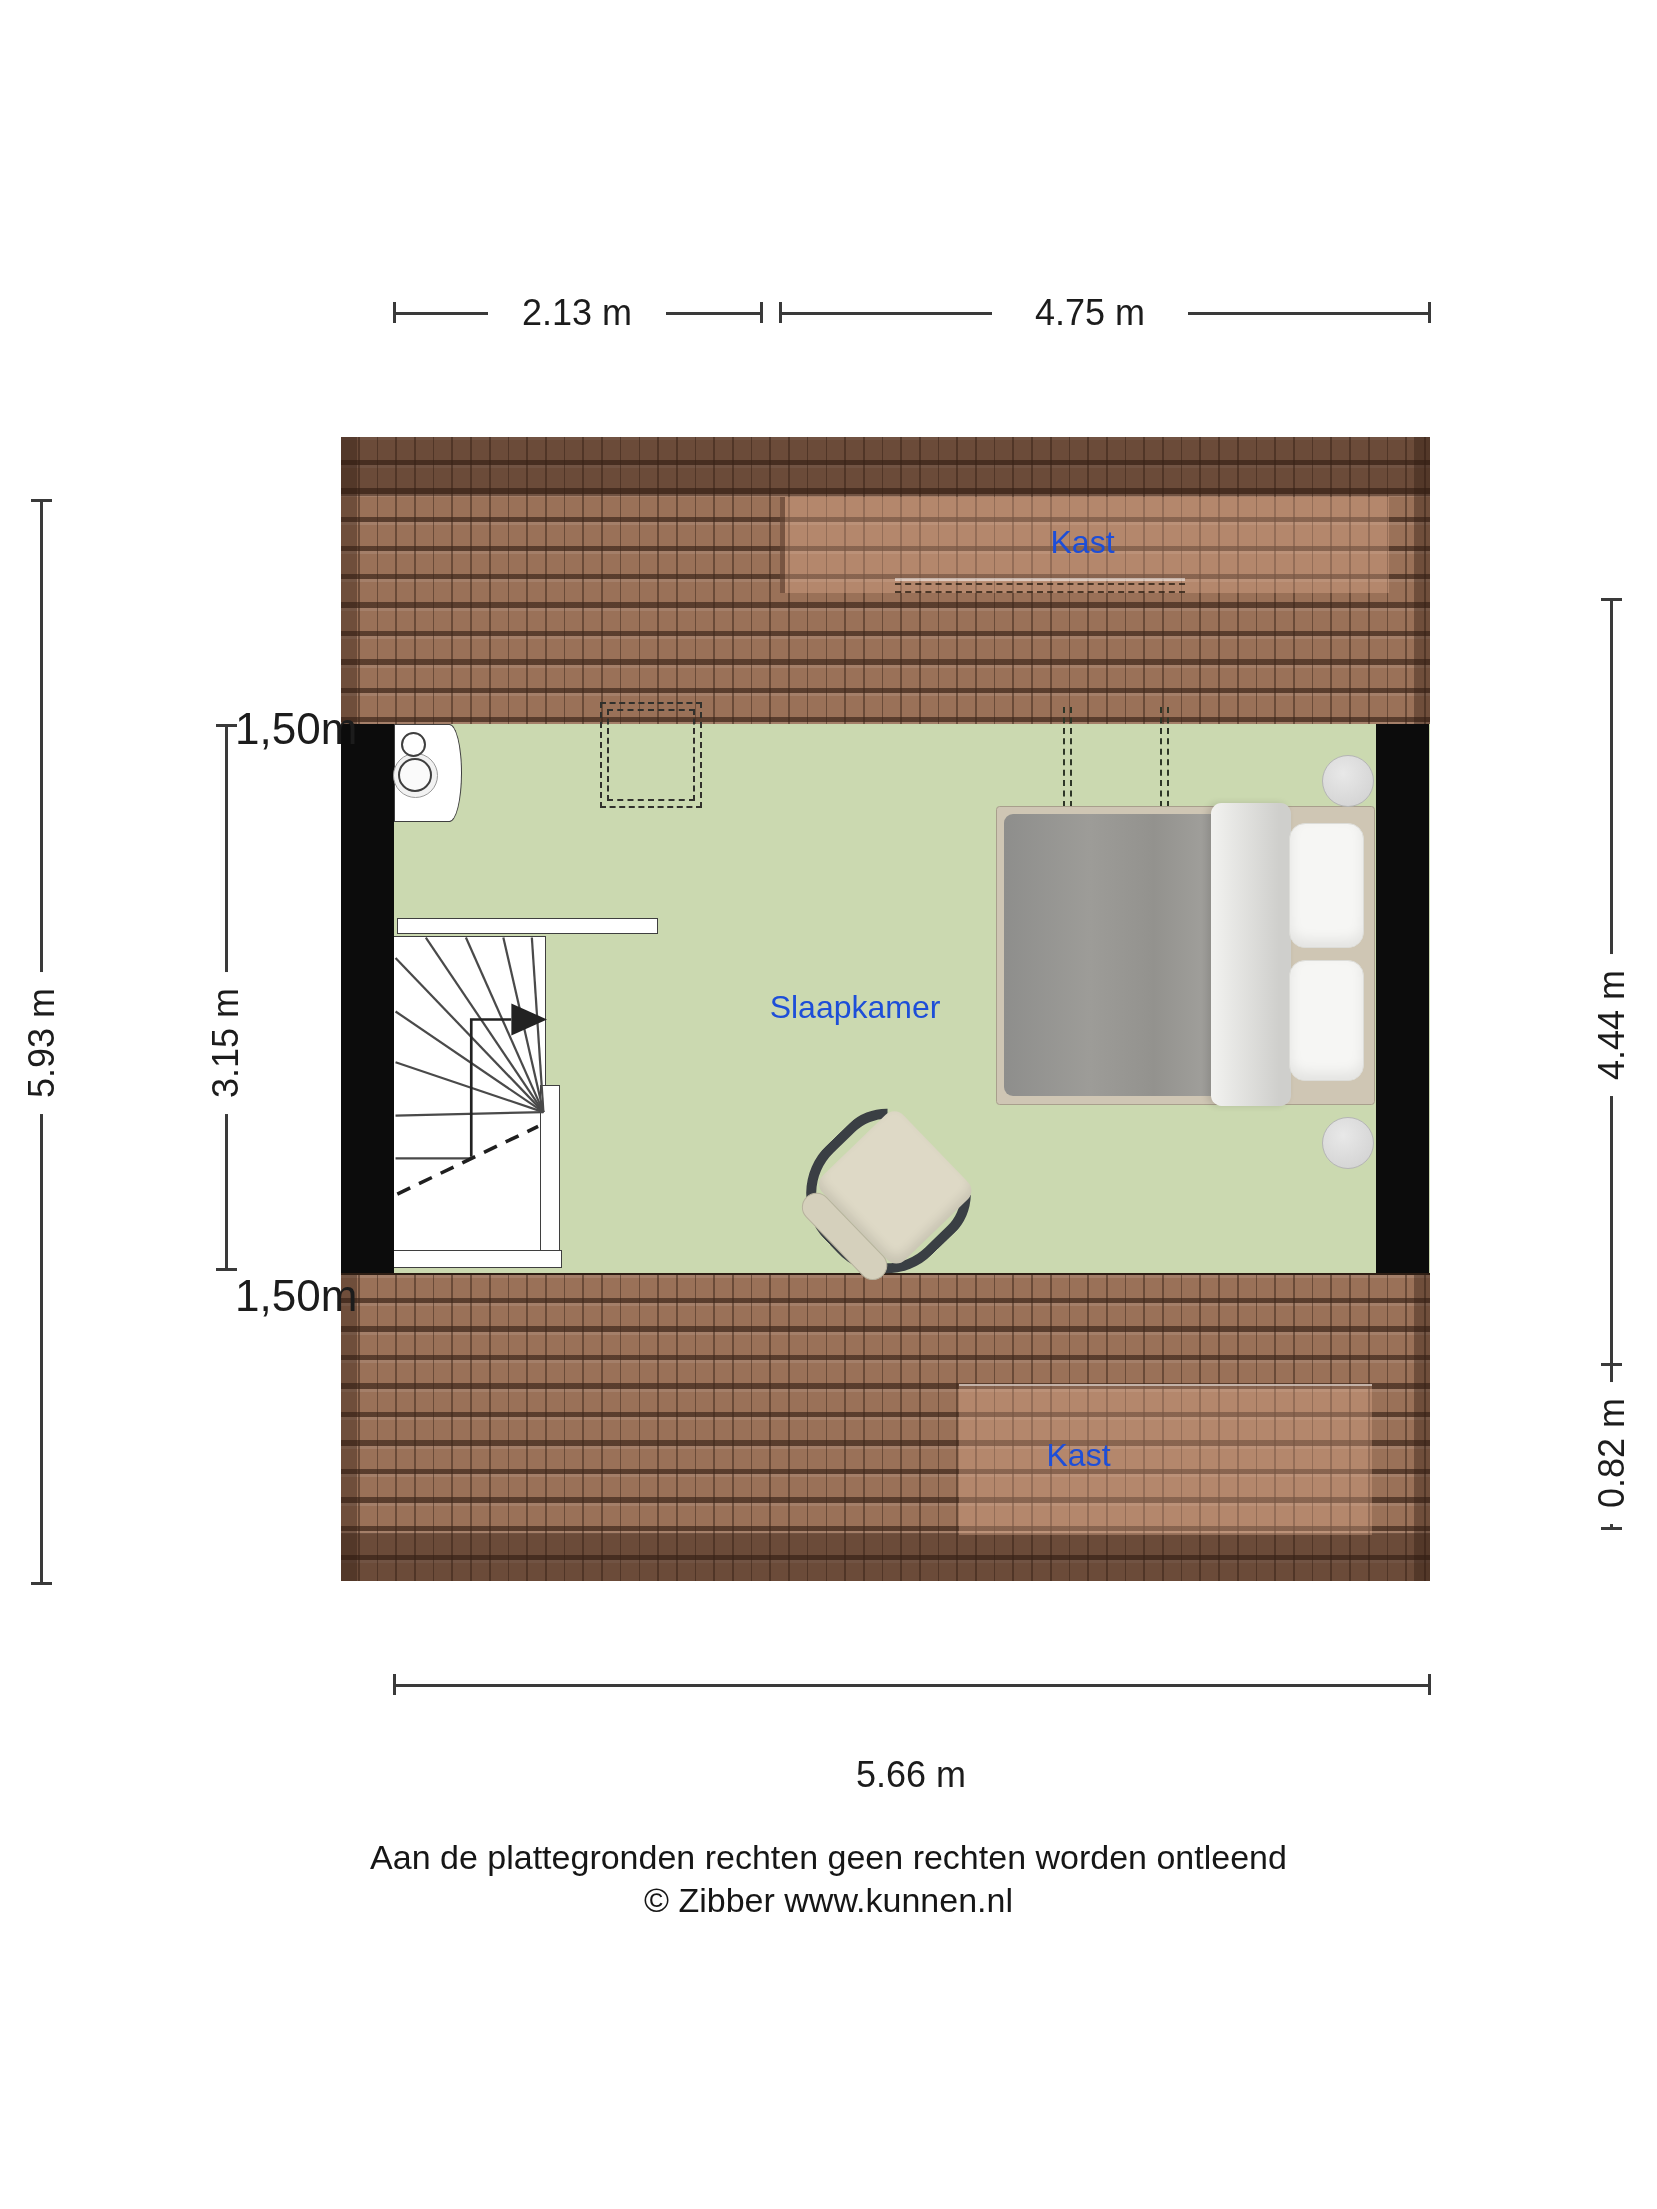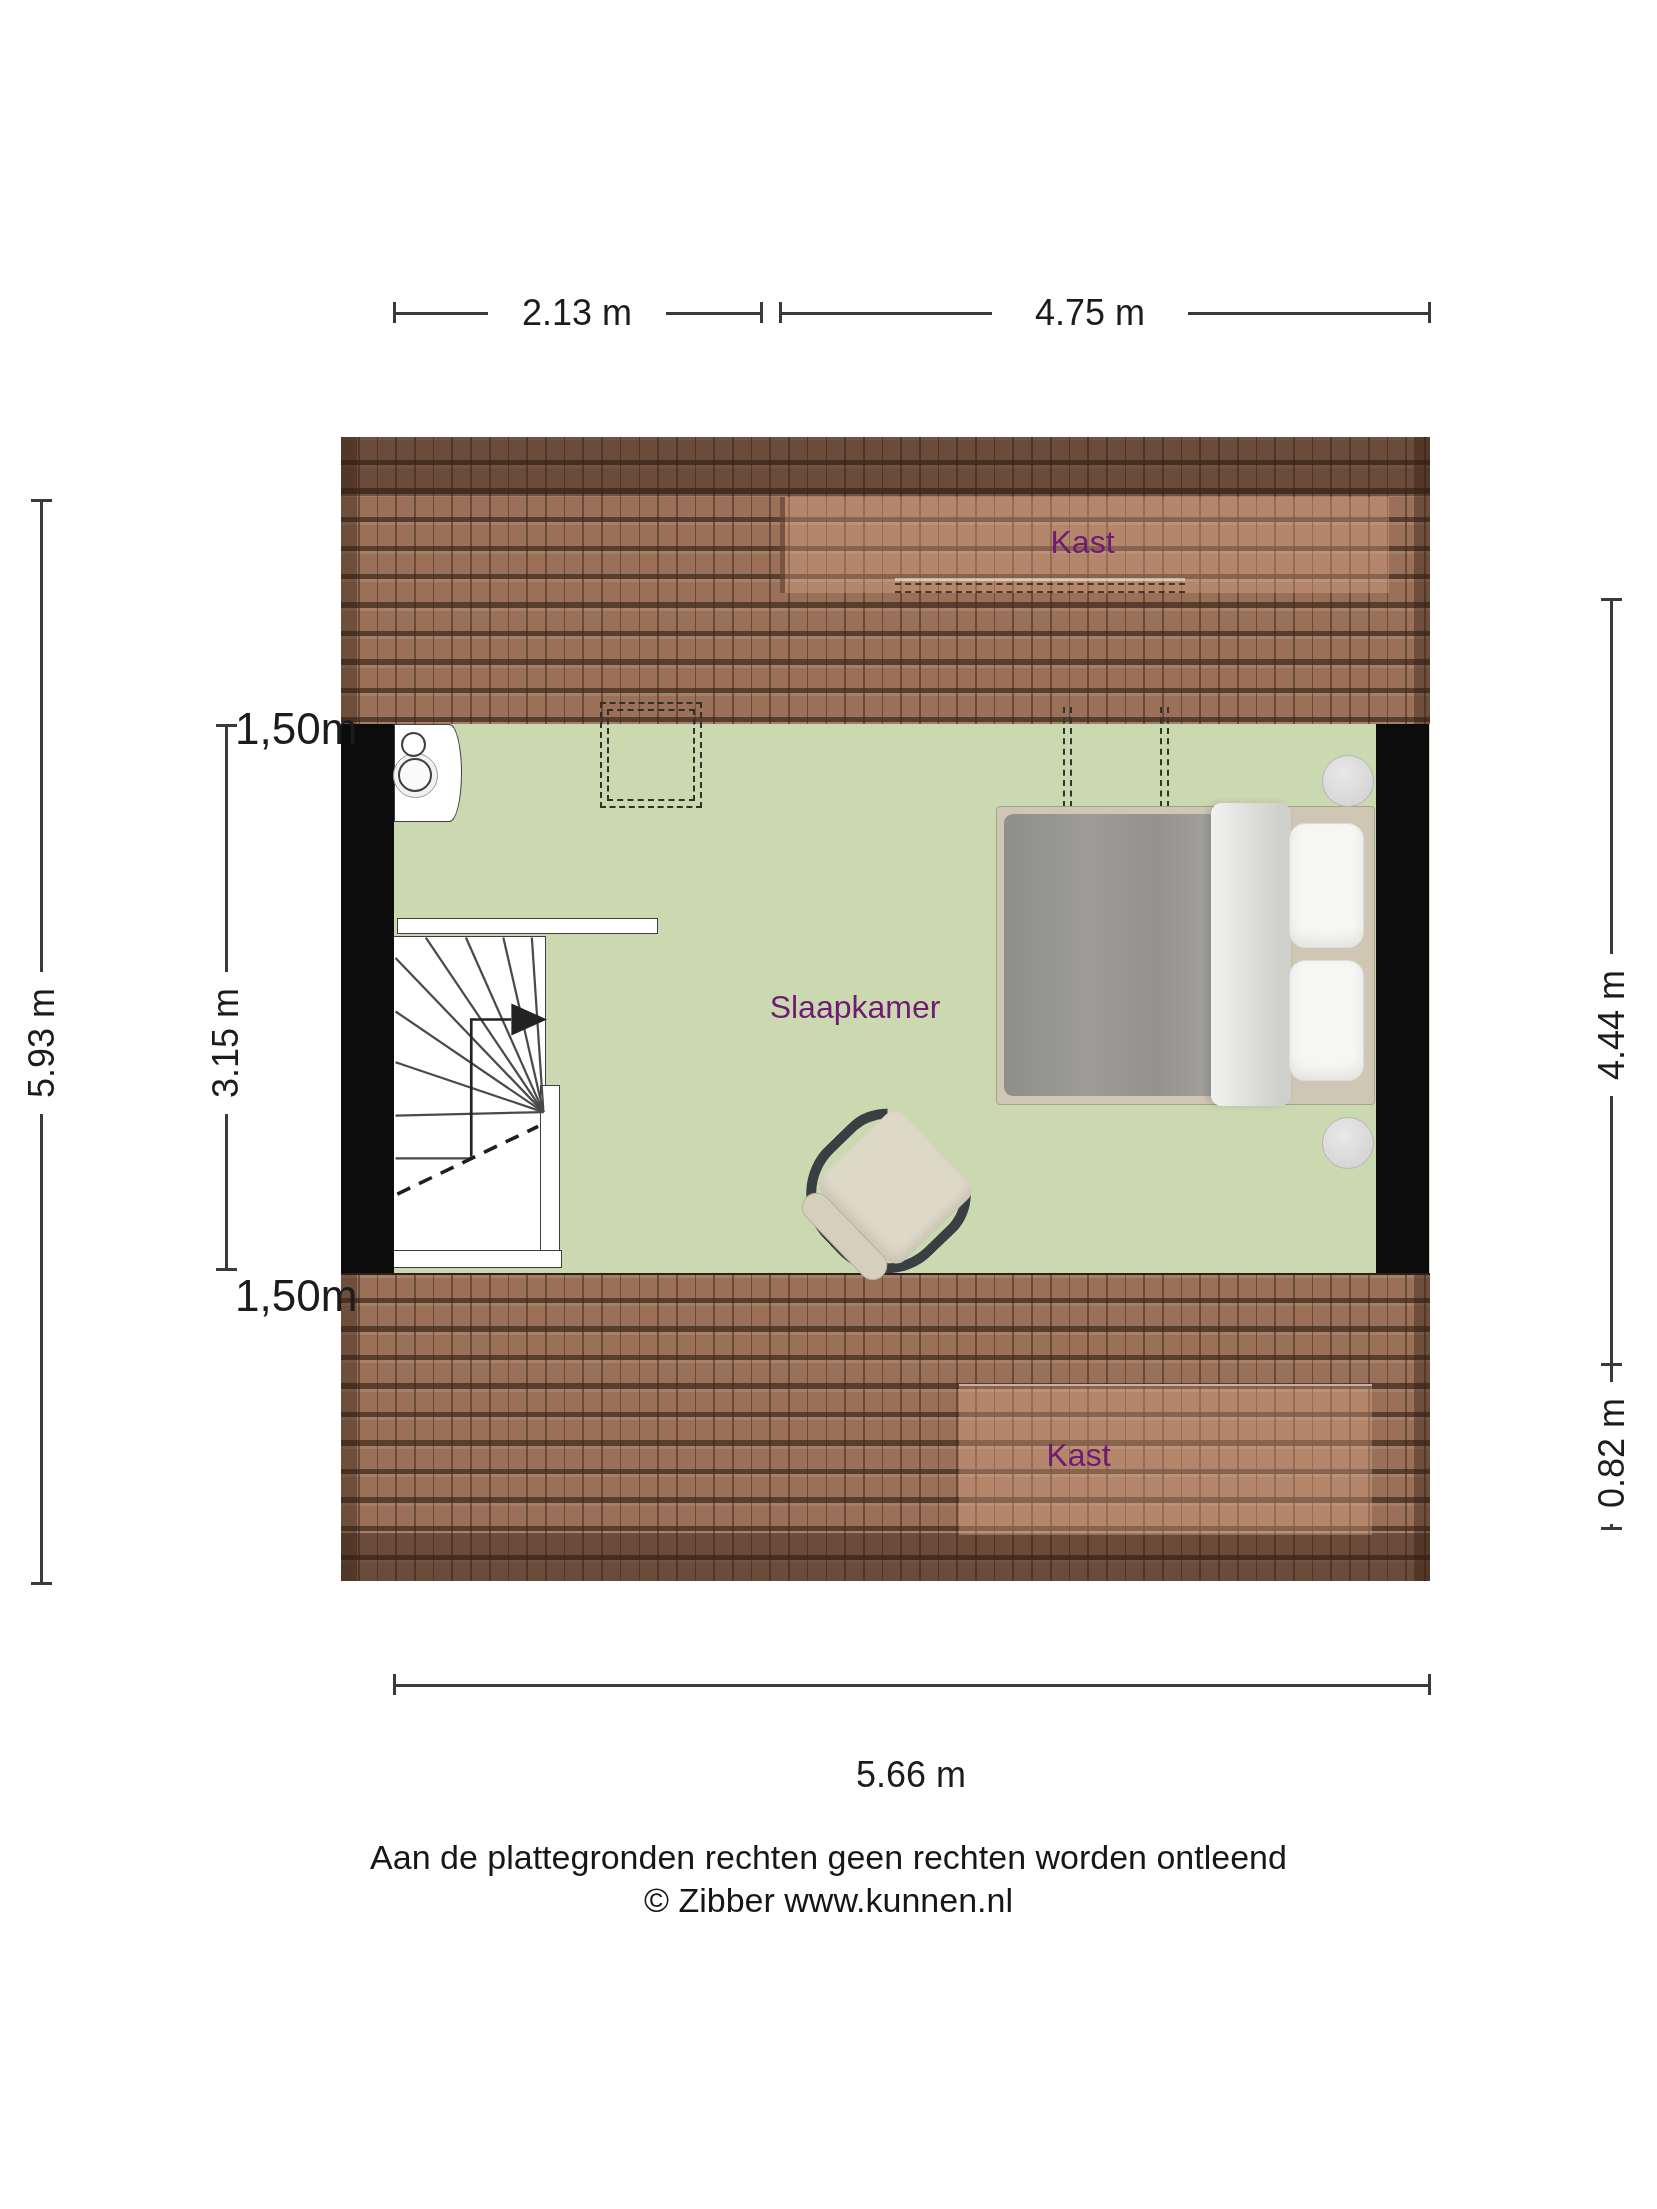--- a/index.html
+++ b/index.html
@@ -24,21 +24,21 @@
 
   
   .dimline{position:absolute;background:#3a3a3a;}
   .tick-v{position:absolute;width:2.7px;height:21.4px;background:#3a3a3a;}
   .tick-h{position:absolute;width:21.4px;height:2.7px;background:#3a3a3a;}
   .dim-label-h{position:absolute;height:46px;line-height:46px;text-align:center;background:#fff;
     font-size:36px;white-space:nowrap;}
   .dim-label-v{position:absolute;transform:translate(-50%,-50%) rotate(-90deg);background:#fff;
     padding:3.6px 16px;font-size:36px;white-space:nowrap;}
   .knee-label{position:absolute;font-size:44px;white-space:nowrap;}
-  .room-label{position:absolute;font-size:32px;text-align:center;color:#701a75;}
+  .room-label{position:absolute;font-size:32px;text-align:center;color:#1d4ed8;}
 
   
   .white-box{position:absolute;background:#fff;border:1.8px solid #3f3f3f;box-sizing:border-box;}
   .dashed-v{position:absolute;width:0;border-left:2.7px dashed var(--dash,#2e3627);}
   .dashed-box{position:absolute;border:2.7px dashed #31302c;box-sizing:border-box;}
   svg.lines{position:absolute;left:0;top:0;pointer-events:none;}
 
   .bed-base{position:absolute;left:996px;top:806px;width:379px;height:299px;background:#cfc6b4;
     border:1.8px solid #a89f8c;border-radius:3.6px;box-sizing:border-box;}
   .duvet{position:absolute;left:7.1px;top:7.1px;width:214px;height:282px;border-radius:9px 3.6px 3.6px 9px;

